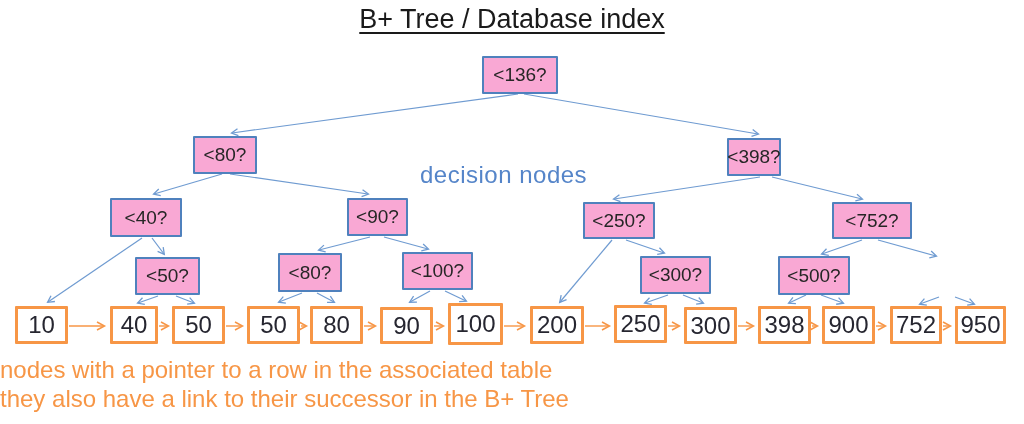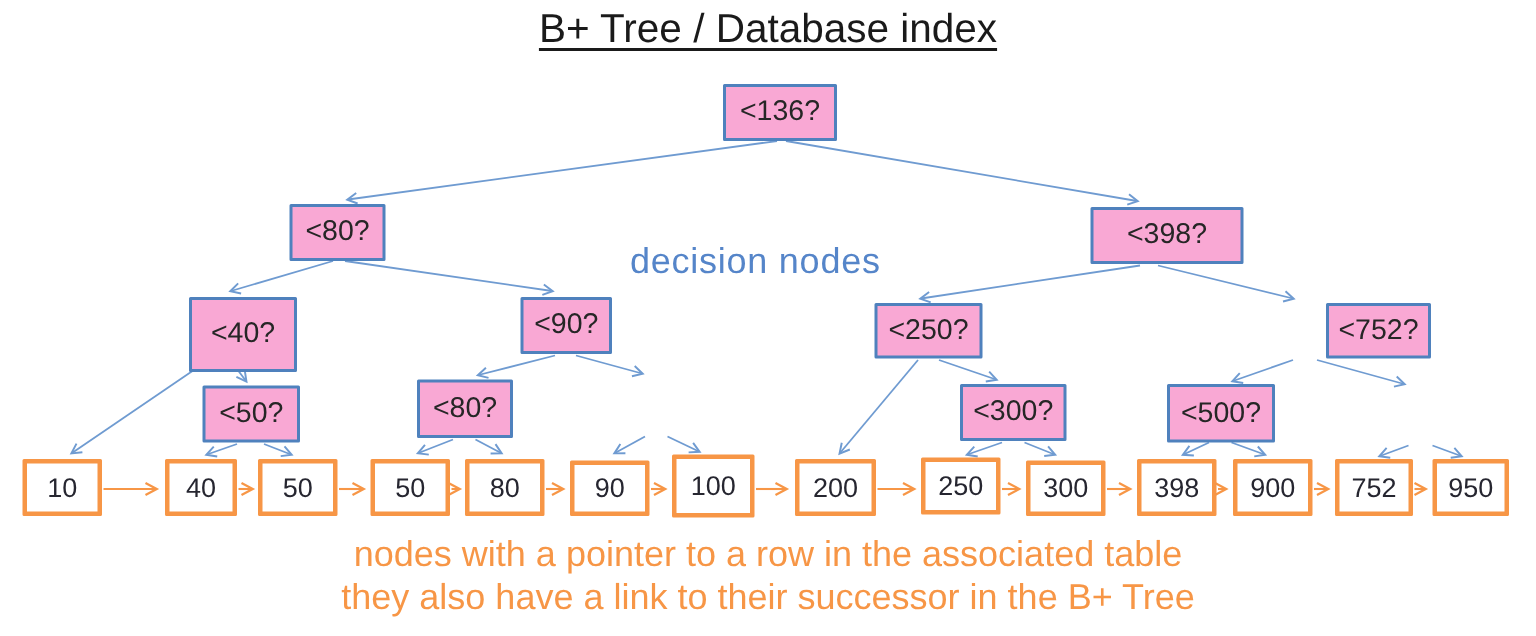--- a/index.html
+++ b/index.html
@@ -14,28 +14,28 @@
   }
   .edges{position:absolute;left:0;top:0;pointer-events:none;}
   .dnode{
     position:absolute;border:2.5px solid #4f81bd;background:#f9a8d4;
     display:flex;align-items:center;justify-content:center;
     font-size:19px;color:#262626;box-sizing:border-box;border-radius:1px;
   }
   .lnode{
     position:absolute;border:3px solid #f79646;background:#ffffff;
     display:flex;align-items:center;justify-content:center;
-    font-size:18px;color:#262630;box-sizing:border-box;border-radius:1px;
+    font-size:24px;color:#262630;box-sizing:border-box;border-radius:1px;
   }
   .decision-label{
     position:absolute;left:420px;top:137px;
     font-size:24px;color:#5585c9;letter-spacing:0.5px;margin-top:24px;
   }
   .caption{
-    position:absolute;left:0;right:0;text-align:center;
+    position:absolute;left:0;right:0;text-align:left;
     font-size:24px;color:#f79646;
   }
   .caption.l1{top:356px;}
   .caption.l2{top:385px;}
 </style>
 </head>
 <body>
 
 <div class="canvas">
 
@@ -90,27 +90,28 @@
       <line x1="668" y1="326" x2="679" y2="326" marker-end="url(#ao)"></line>
       <line x1="738" y1="326" x2="753" y2="326" marker-end="url(#ao)"></line>
       <line x1="812" y1="326" x2="817" y2="326" marker-end="url(#ao)"></line>
       <line x1="876" y1="326" x2="885" y2="326" marker-end="url(#ao)"></line>
       <line x1="943" y1="326" x2="950" y2="326" marker-end="url(#ao)"></line>
     </g>
   </svg>
 
   <div class="dnode" style="left:482px;top:56px;width:76px;height:38px">&lt;136?</div>
   <div class="dnode" style="left:193px;top:136px;width:64px;height:38px">&lt;80?</div>
-  <div class="dnode" style="left:727px;top:138px;width:102px;height:38px">&lt;398?</div>
-  <div class="dnode" style="left:126px;top:198px;width:72px;height:50px">&lt;40?</div>
+  <div class="dnode" style="left:727px;top:138px;width:54px;height:38px">&lt;398?</div>
+  <div class="dnode" style="left:110px;top:198px;width:72px;height:39px">&lt;40?</div>
   <div class="dnode" style="left:347px;top:198px;width:61px;height:38px">&lt;90?</div>
   <div class="dnode" style="left:583px;top:202px;width:72px;height:37px">&lt;250?</div>
-  <div class="dnode" style="left:884px;top:202px;width:70px;height:37px">&lt;752?</div>
+  <div class="dnode" style="left:832px;top:202px;width:80px;height:37px">&lt;752?</div>
   <div class="dnode" style="left:135px;top:257px;width:65px;height:38px">&lt;50?</div>
   <div class="dnode" style="left:278px;top:253px;width:64px;height:39px">&lt;80?</div>
+  <div class="dnode" style="left:402px;top:252px;width:71px;height:38px">&lt;100?</div>
   <div class="dnode" style="left:640px;top:256px;width:71px;height:38px">&lt;300?</div>
   <div class="dnode" style="left:778px;top:256px;width:72px;height:39px">&lt;500?</div>
 
   <div class="lnode" style="left:15px;top:306px;width:53px;height:38px">10</div>
   <div class="lnode" style="left:110px;top:306px;width:48px;height:38px">40</div>
   <div class="lnode" style="left:172px;top:306px;width:53px;height:38px">50</div>
   <div class="lnode" style="left:247px;top:306px;width:53px;height:38px">50</div>
   <div class="lnode" style="left:310px;top:306px;width:53px;height:38px">80</div>
   <div class="lnode" style="left:380px;top:307px;width:53px;height:37px">90</div>
   <div class="lnode" style="left:448px;top:303px;width:55px;height:42px">100</div>

